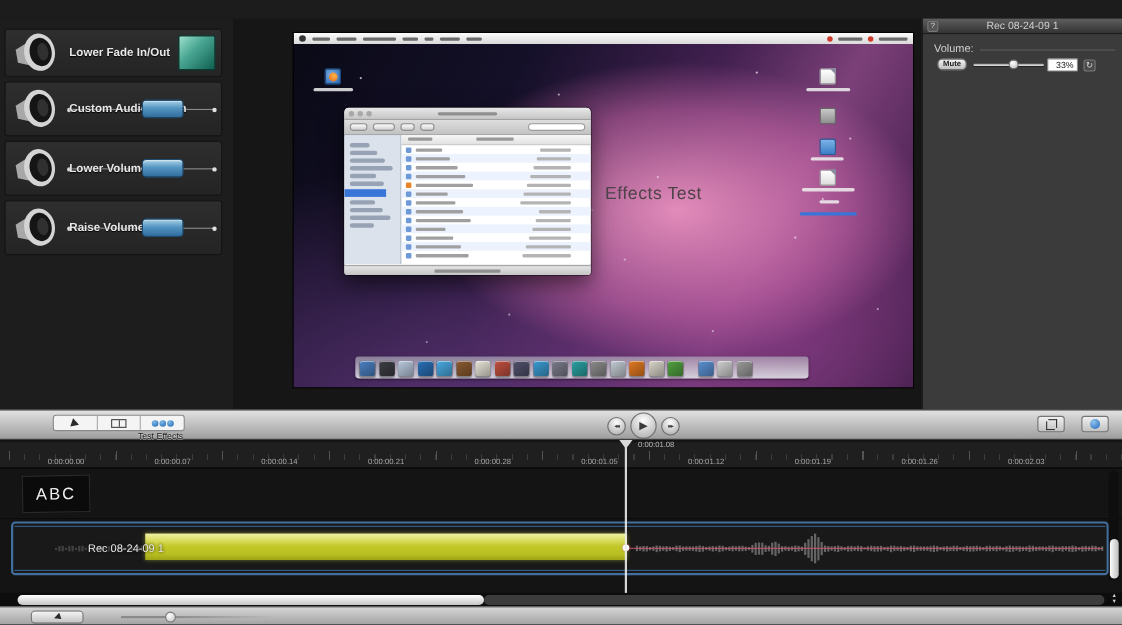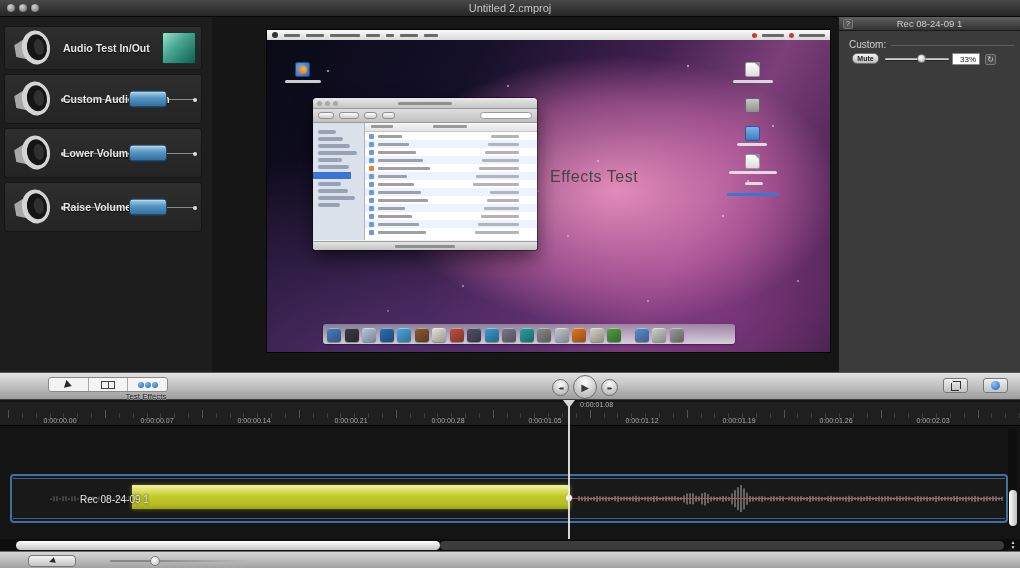--- a/index.html
+++ b/index.html
@@ -187,36 +187,30 @@
   .cursor-btn .cursor-glyph{border-left-width:6px;border-top-width:3.5px;border-bottom-width:3.5px;transform:rotate(160deg);}
   .zoom-track{position:absolute;left:110px;top:8px;width:140px;height:1.5px;background:linear-gradient(90deg,#8a8a8a 30%,#b9b9b9);}
   .zoom-thumb{position:absolute;left:150px;top:3.5px;width:10px;height:10px;border-radius:50%;
     background:radial-gradient(circle at 35% 30%,#fff,#c0c0c0);border:1px solid #7a7a7a;}
 </style>
 </head>
 <body>
 
 <div id="stage">
 
-  <div class="titlebar">
-    <span class="tl r"></span>
-    <span class="tl y"></span>
-    <span class="tl g"></span>
-    <div class="win-title">Untitled 2.cmproj</div>
-  </div>
 
   <div class="effects">
     <div class="fx-card fx1">
       <svg class="spk" viewBox="0 0 44 44">
         <polygon points="4,16 14,12 14,32 4,28" fill="#a8a8a8"></polygon>
         <ellipse cx="25" cy="22" rx="14" ry="17" fill="#d4d4d4"></ellipse>
         <ellipse cx="26" cy="22" rx="10" ry="13" fill="#151515"></ellipse>
         <ellipse cx="28" cy="22" rx="5" ry="8" fill="#303030"></ellipse>
       </svg>
-      <span class="fx-label">Audio Test In/Out</span>
+      <span class="fx-label">Lower Fade In/Out</span>
       <span class="fx-swatch"></span>
     </div>
     <div class="fx-card fx2">
       <svg class="spk" viewBox="0 0 44 44">
         <polygon points="4,16 14,12 14,32 4,28" fill="#a8a8a8"></polygon>
         <ellipse cx="25" cy="22" rx="14" ry="17" fill="#d4d4d4"></ellipse>
         <ellipse cx="26" cy="22" rx="10" ry="13" fill="#151515"></ellipse>
         <ellipse cx="28" cy="22" rx="5" ry="8" fill="#303030"></ellipse>
       </svg>
       <span class="fx-line"></span>
@@ -412,21 +406,21 @@
           <span class="dock-ic" style="background: linear-gradient(145deg, rgb(154, 154, 154), rgba(0, 0, 0, 0.35)), rgb(154, 154, 154);"></span>
         </div>
     </div>
   </div>
 
   <div class="inspector">
     <div class="insp-head">
       <span class="help-btn">?</span>
       <span class="insp-title">Rec 08-24-09 1</span>
     </div>
-    <span class="vol-label">Custom:</span>
+    <span class="vol-label">Volume:</span>
     <span class="vol-rule"></span>
     <span class="mute-btn">Mute</span>
     <span class="vol-track"></span>
     <span class="vol-thumb"></span>
     <span class="vol-field">33%</span>
     <span class="vol-action">↻</span>
   </div>
 
   <div class="toolbar">
     <div class="segctl">
@@ -466,20 +460,23 @@
       <span class="ruler-label">0:00:00.00</span>
       <span class="ruler-label">0:00:00.07</span>
       <span class="ruler-label">0:00:00.14</span>
       <span class="ruler-label">0:00:00.21</span>
       <span class="ruler-label">0:00:00.28</span>
       <span class="ruler-label">0:00:01.05</span>
       <span class="ruler-label">0:00:01.12</span>
       <span class="ruler-label">0:00:01.19</span>
       <span class="ruler-label">0:00:01.26</span>
       <span class="ruler-label">0:00:02.03</span>
+    </div>
+    <div class="track1">
+      <div class="abc-clip">ABC</div>
     </div>
     <div class="audio-track">
       <span class="fuzz">
           <i style="left: 0px; height: 2px;"></i>
           <i style="left: 3px; height: 5.45284px;"></i>
           <i style="left: 6px; height: 5.4863px;"></i>
           <i style="left: 9px; height: 2.06726px;"></i>
           <i style="left: 12px; height: 5.4184px;"></i>
           <i style="left: 15px; height: 5.51878px;"></i>
           <i style="left: 18px; height: 2.13449px;"></i>

